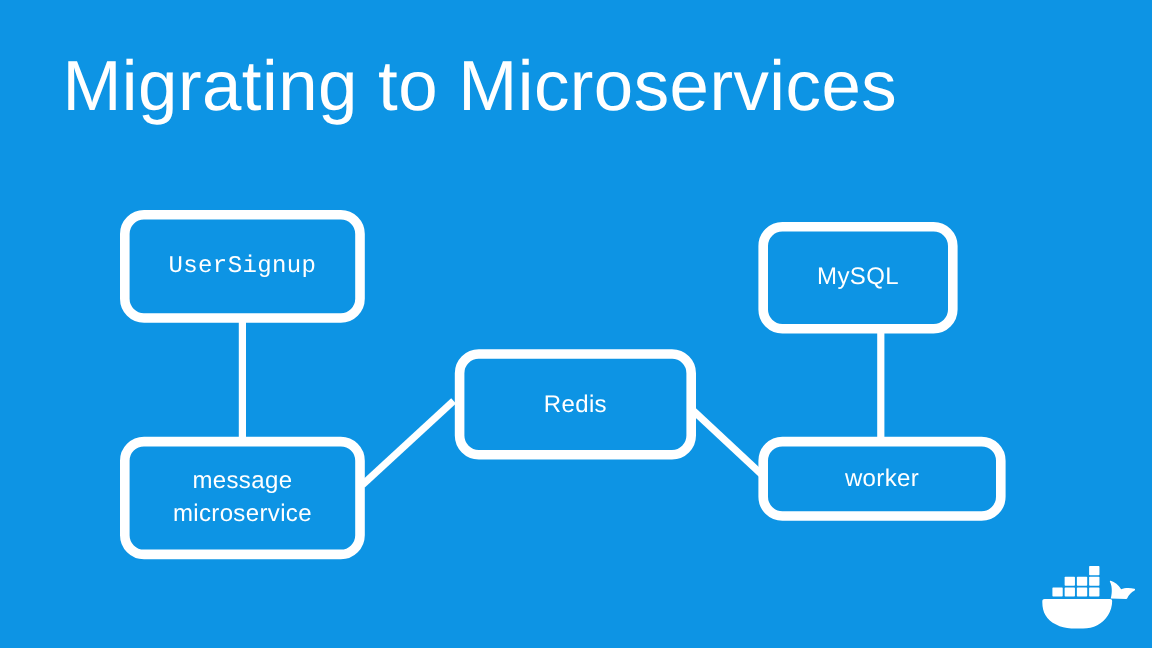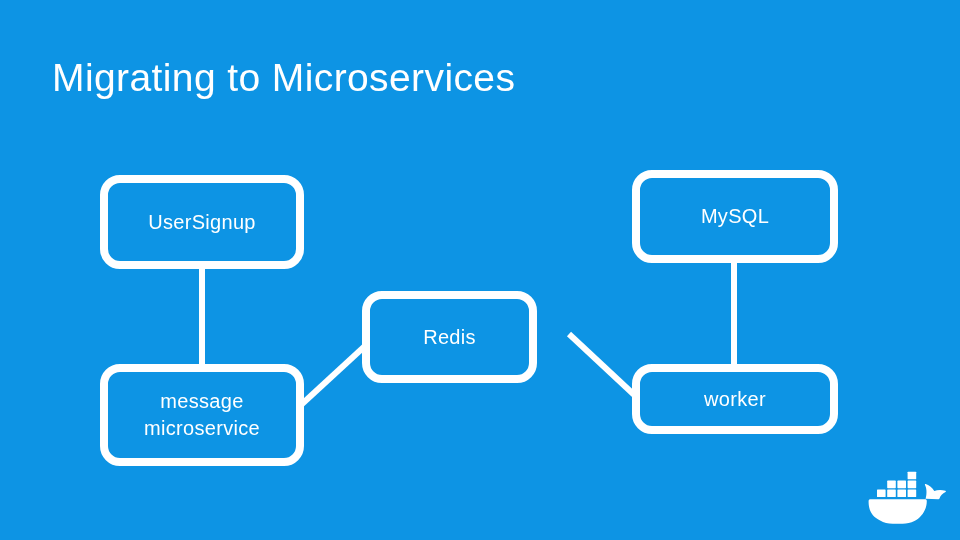--- a/index.html
+++ b/index.html
@@ -16,27 +16,26 @@
     overflow: hidden;
     font-family: "Liberation Sans", sans-serif;
     -webkit-font-smoothing: antialiased;
   }
 
   
   #slide-title {
     position: absolute;
     left: 52px;
     top: 39px;
-    font-size: 39px;
+    font-size: 59px;
     font-weight: 300;
     letter-spacing: 0.4px;
     color: #ffffff;
     line-height: 1.15;
     white-space: nowrap;
-    margin-top: 17px;
   }
 
   
   #connectors {
     position: absolute;
     left: 0;
     top: 0;
     width: 960px;
     height: 540px;
   }
@@ -60,24 +59,24 @@
   }
   .node-label {
     color: #ffffff;
     font-size: 20px;
     font-weight: 400;
     letter-spacing: 0.3px;
     line-height: 1.35;
     white-space: pre-line;
   }
 
-  #node-usersignup   { left: 100px; top: 175px; width: 204px; height: 94px; }
+  #node-usersignup   { left: 100px; top: 175px; width: 204px; height: 94px; font-family: Liberation Mono, monospace; }
   #node-message      { left: 100px; top: 364px; width: 204px; height: 102px; }
-  #node-redis        { left: 362px; top: 291px; width: 175px; height: 92px; }
-  #node-mysql        { left: 632px; top: 170px; width: 206px; height: 93px; }
+  #node-redis        { left: 379px; top: 291px; width: 201px; height: 92px; }
+  #node-mysql        { left: 632px; top: 185px; width: 166px; height: 93px; }
   #node-worker       { left: 632px; top: 364px; width: 206px; height: 70px; }
 
   
   #docker-logo {
     position: absolute;
     left: 866px;
     top: 468px;
     width: 84px;
     height: 60px;
   }

